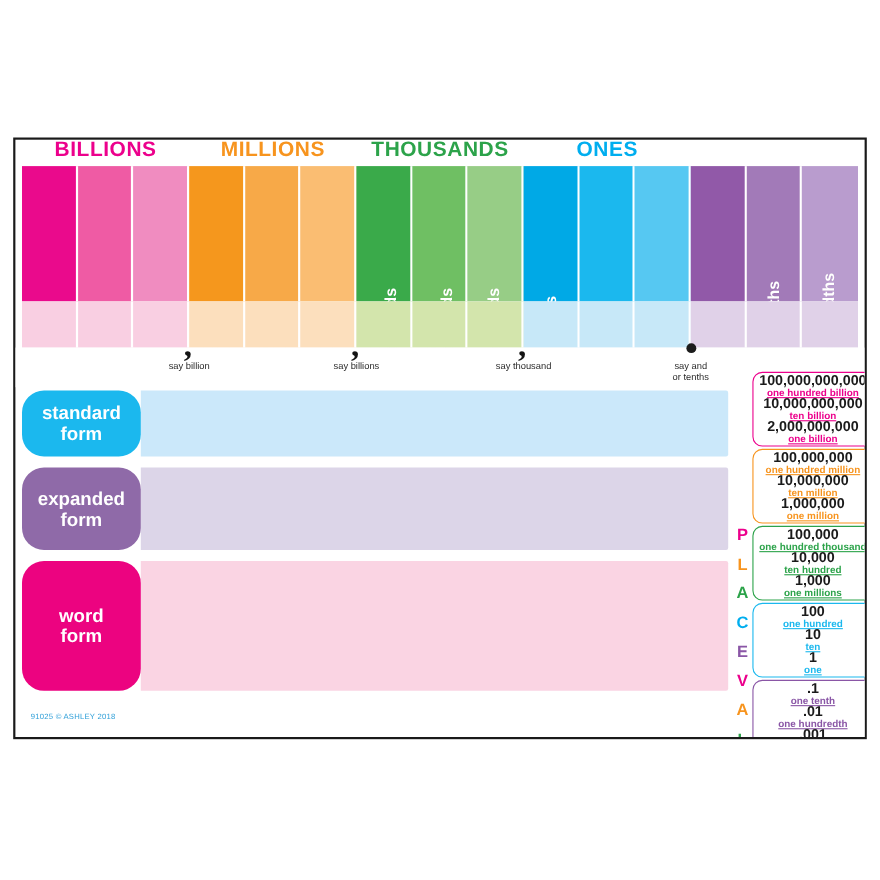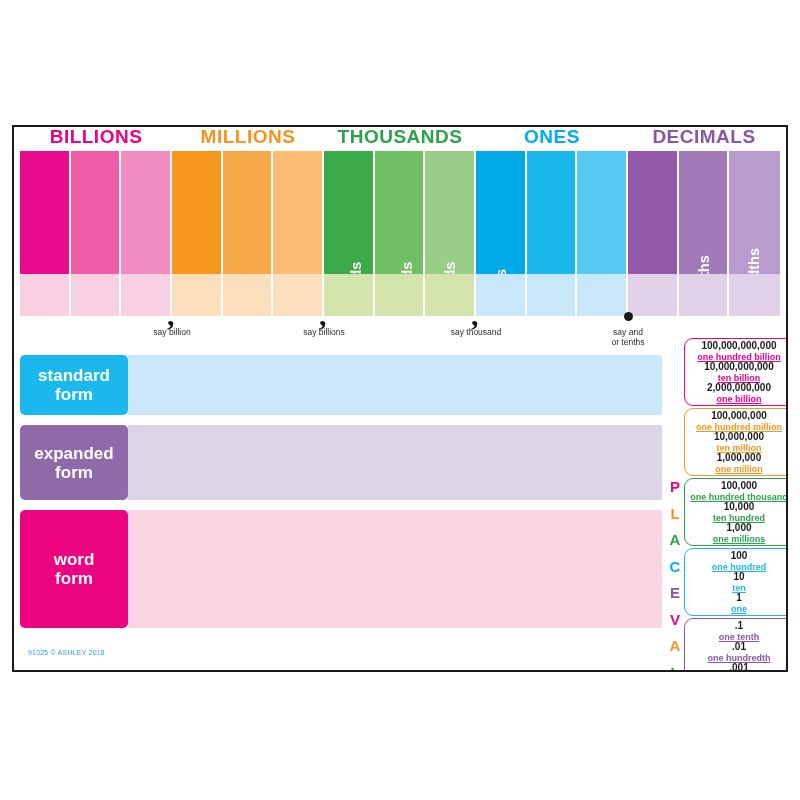--- a/index.html
+++ b/index.html
@@ -45,56 +45,55 @@
   
   .commarow{position:absolute;left:0;top:189px;height:36px;width:100%;background:#fff;}
   .comma{position:absolute;font-size:30px;font-weight:bold;color:#141414;line-height:18px;top:-10px;font-family:"Liberation Serif",serif;}
   .dot{position:absolute;width:9px;height:9px;border-radius:50%;background:#1c1c1c;top:-4px;}
   .saytxt{position:absolute;top:12px;font-size:8.5px;color:#2b2b2b;text-align:center;line-height:9.5px;white-space:pre-line;}
 
   
   .formrow{position:absolute;left:6px;}
   .formlabel{
     position:absolute;left:0;top:0;width:108px;
-    border-radius:5px;color:#fff;font-weight:bold;
+    border-radius:20px;color:#fff;font-weight:bold;
     display:flex;align-items:center;justify-content:center;text-align:center;
     font-size:17px;line-height:19px;box-sizing:border-box;
   }
   .formband{position:absolute;left:108px;border-radius:0 2px 2px 0;}
 
   
   #pv{position:absolute;left:651px;top:347px;width:20px;}
   #pv .pvl{
     font-size:15px;font-weight:bold;line-height:26.5px;text-align:center;
     font-family:"Liberation Sans",sans-serif;
   }
 
   
   .lbox{
     position:absolute;left:670px;box-sizing:border-box;
     border:1.6px solid #000;border-radius:9px;background:#fff;
     text-align:center;padding:2px 3px;
   }
-  .lbox .num{font-size:10px;font-weight:bold;color:#1a1a1a;line-height:10.5px;}
+  .lbox .num{font-size:13px;font-weight:bold;color:#1a1a1a;line-height:10.5px;}
   .lbox .wrd{font-size:9px;font-weight:bold;line-height:10.5px;text-decoration:underline;}
 
   
   #copy{position:absolute;left:14px;top:522px;font-size:7px;color:#2f9fd8;letter-spacing:.2px;}
 </style>
 </head>
 <body>
 
 <div id="card">
 
   <div class="grouprow" id="grouprow">
       <div class="grouptitle" style="left: 6px; width: 152px; color: rgb(236, 0, 140);">BILLIONS</div>
       <div class="grouptitle" style="left: 158px; width: 152px; color: rgb(247, 148, 30);">MILLIONS</div>
       <div class="grouptitle" style="left: 310px; width: 152px; color: rgb(44, 163, 74);">THOUSANDS</div>
       <div class="grouptitle" style="left: 462px; width: 152px; color: rgb(0, 174, 239);">ONES</div>
-      <div class="grouptitle" style="left: 614px; width: 152px; color: rgb(138, 86, 166);">DECIMALS</div>
     </div>
 
   <div class="headrow" id="headrow">
       <div class="hcol" style="left: 6px; width: 50.6667px; background: rgb(234, 10, 140);">
         <div class="vwrap">
           <div class="vlabel" style="width: 123px; height: 50.6667px;">
             <div style="text-align: left;"><span>hundred</span><br><span>billions</span></div>
           </div>
         </div>
       </div>

